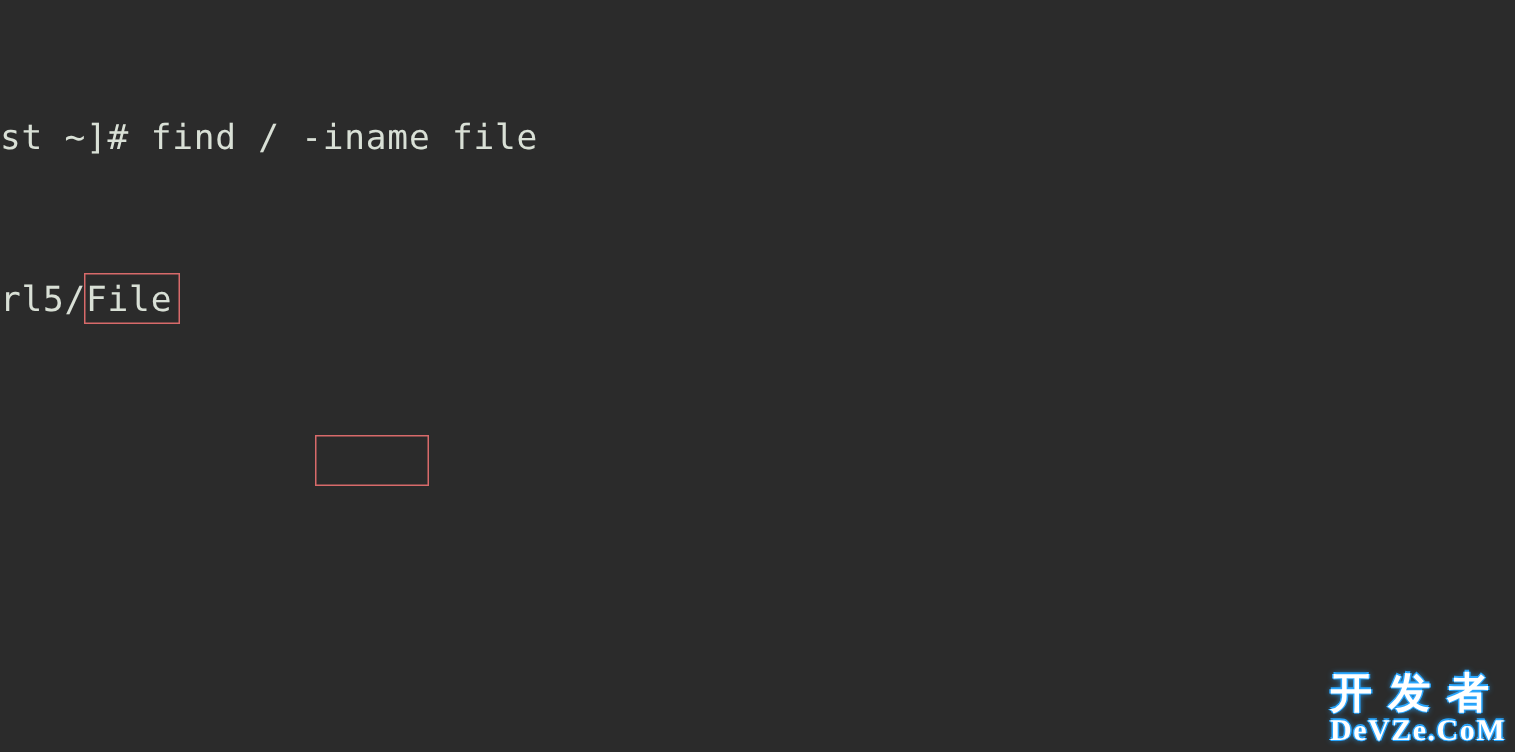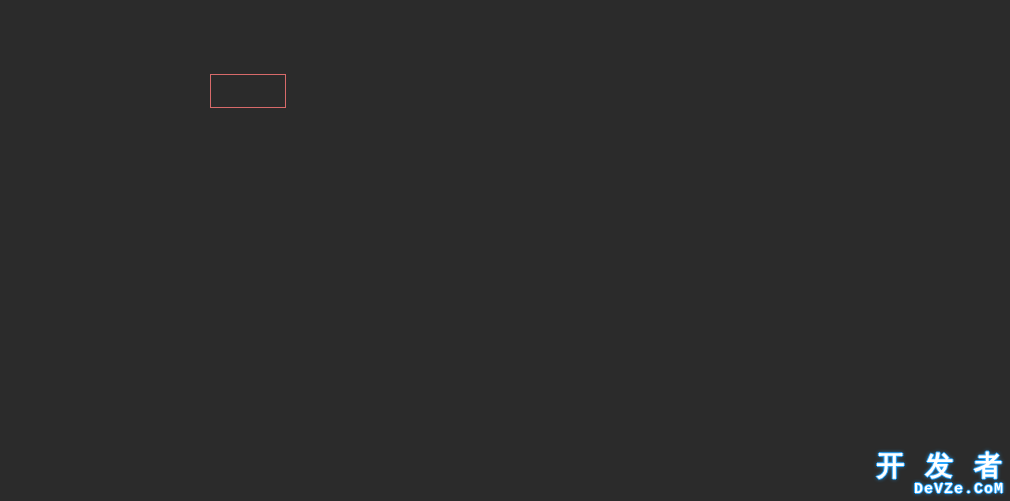--- a/index.html
+++ b/index.html
@@ -1,29 +1,31 @@
 <!DOCTYPE html>
 <html><head>
 <meta charset="utf-8">
 <style>
   html,body{margin:0;padding:0;background:#2b2b2b;width:1010px;height:501px;overflow:hidden}
   .term{font-family:"DejaVu Sans Mono","Consolas","Menlo",monospace;font-size:23px;
     line-height:36px;color:#d9e0d6;white-space:pre;letter-spacing:0.5px;padding-top:2px}
   .line{position:relative;height:36px}
   .hl{position:absolute;border:1px solid #d86a6a;pointer-events:none;box-sizing:border-box}
-  .wm{position:absolute;right:6px;bottom:4px;font-family:Liberation Mono, monospace;font-weight:700;
-    pointer-events:none;text-align:right;line-height:1}
+  .wm{position:absolute;right:6px;bottom:4px;font-family:Liberation Serif, serif;font-weight:700;
+    pointer-events:none;text-align:left;line-height:1}
   .wm .cn{font-size:28px;letter-spacing:2px}
-  .wm .en{font-size:15px;letter-spacing:1px}
+  .wm .en{font-size:20px;letter-spacing:1px}
   .wm span{color:#fff;text-shadow:0 0 4px #2aa7ff, -1px 0 #2aa7ff, 1px 0 #2aa7ff, 0 -1px #2aa7ff, 0 1px #2aa7ff}
 </style>
 </head>
 <body>
 
 <div class="term">
+  <div class="line"><span>st ~]# find / -iname file</span></div>
+  <div class="line"><span>rl5/File</span><span class="hl" style="left: 56px; top: 0px; width: 64px; height: 34px;"></span></div>
   <div class="line"><span class="hl" style="left: 210px; top: 0px; width: 76px; height: 34px;"></span></div>
   
   
   
   
   
   
   
   
   

